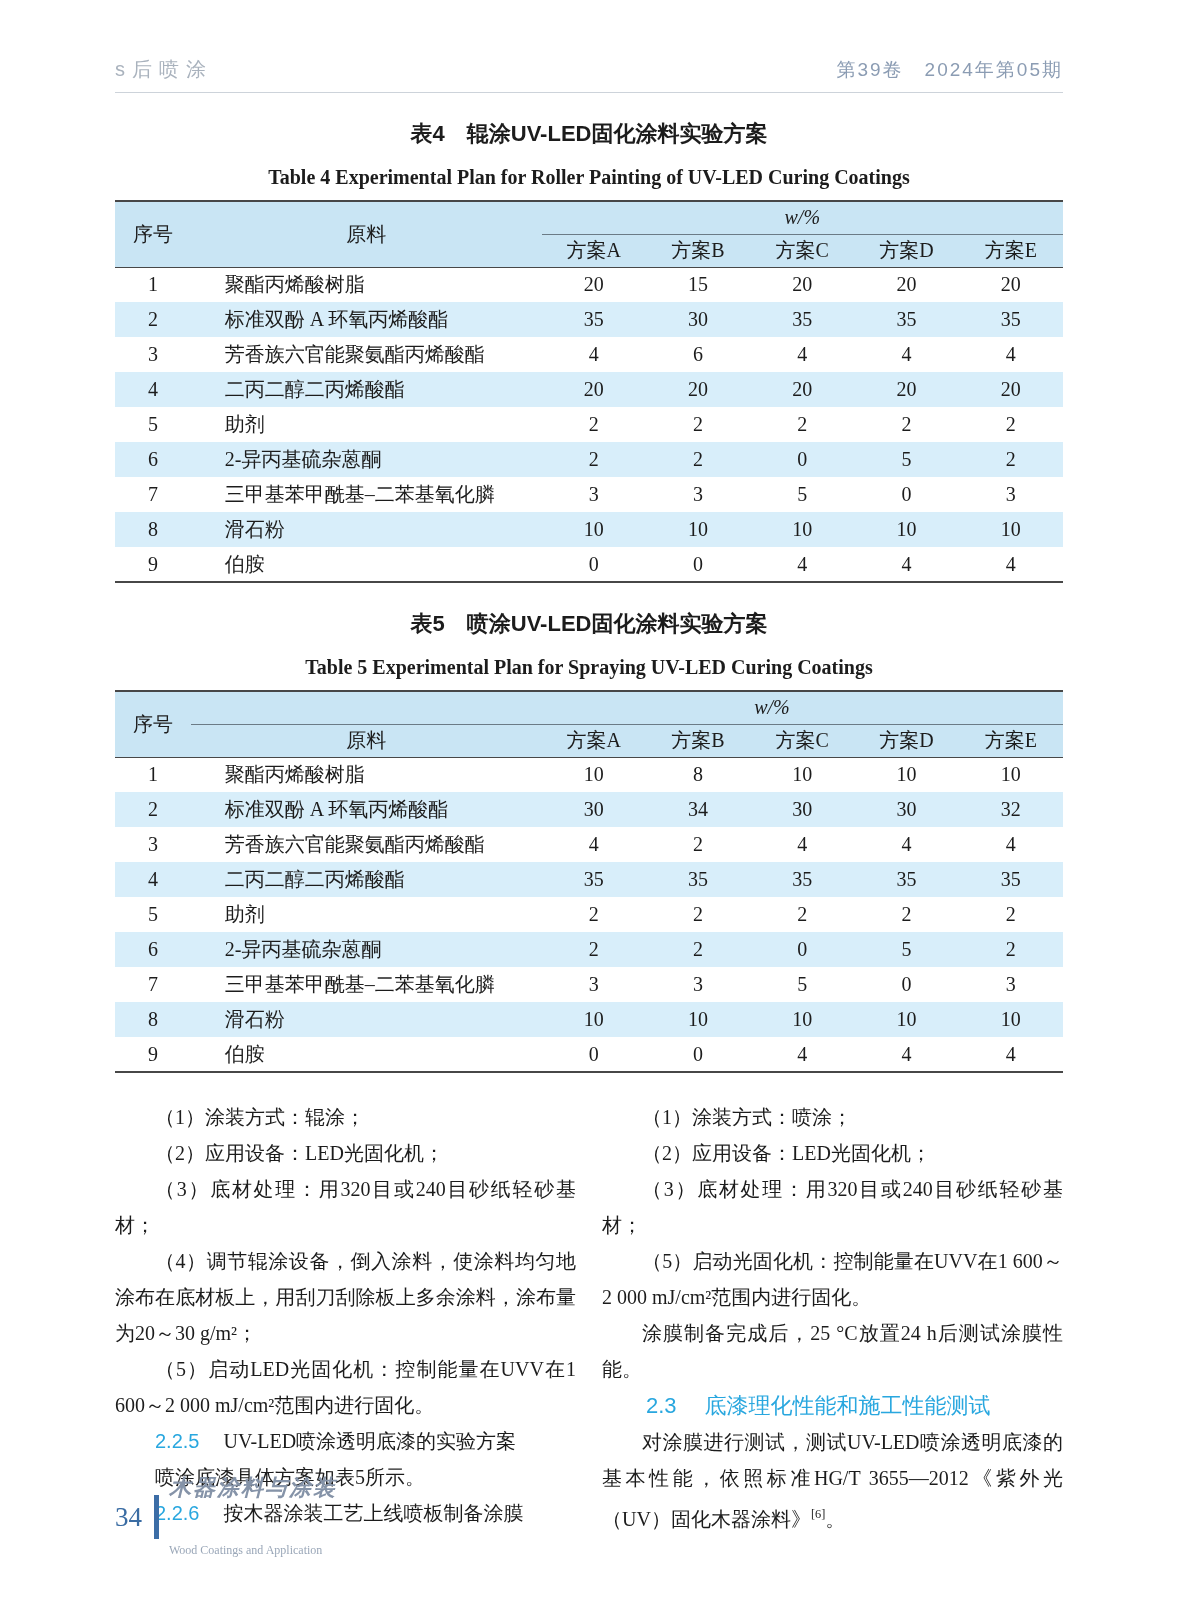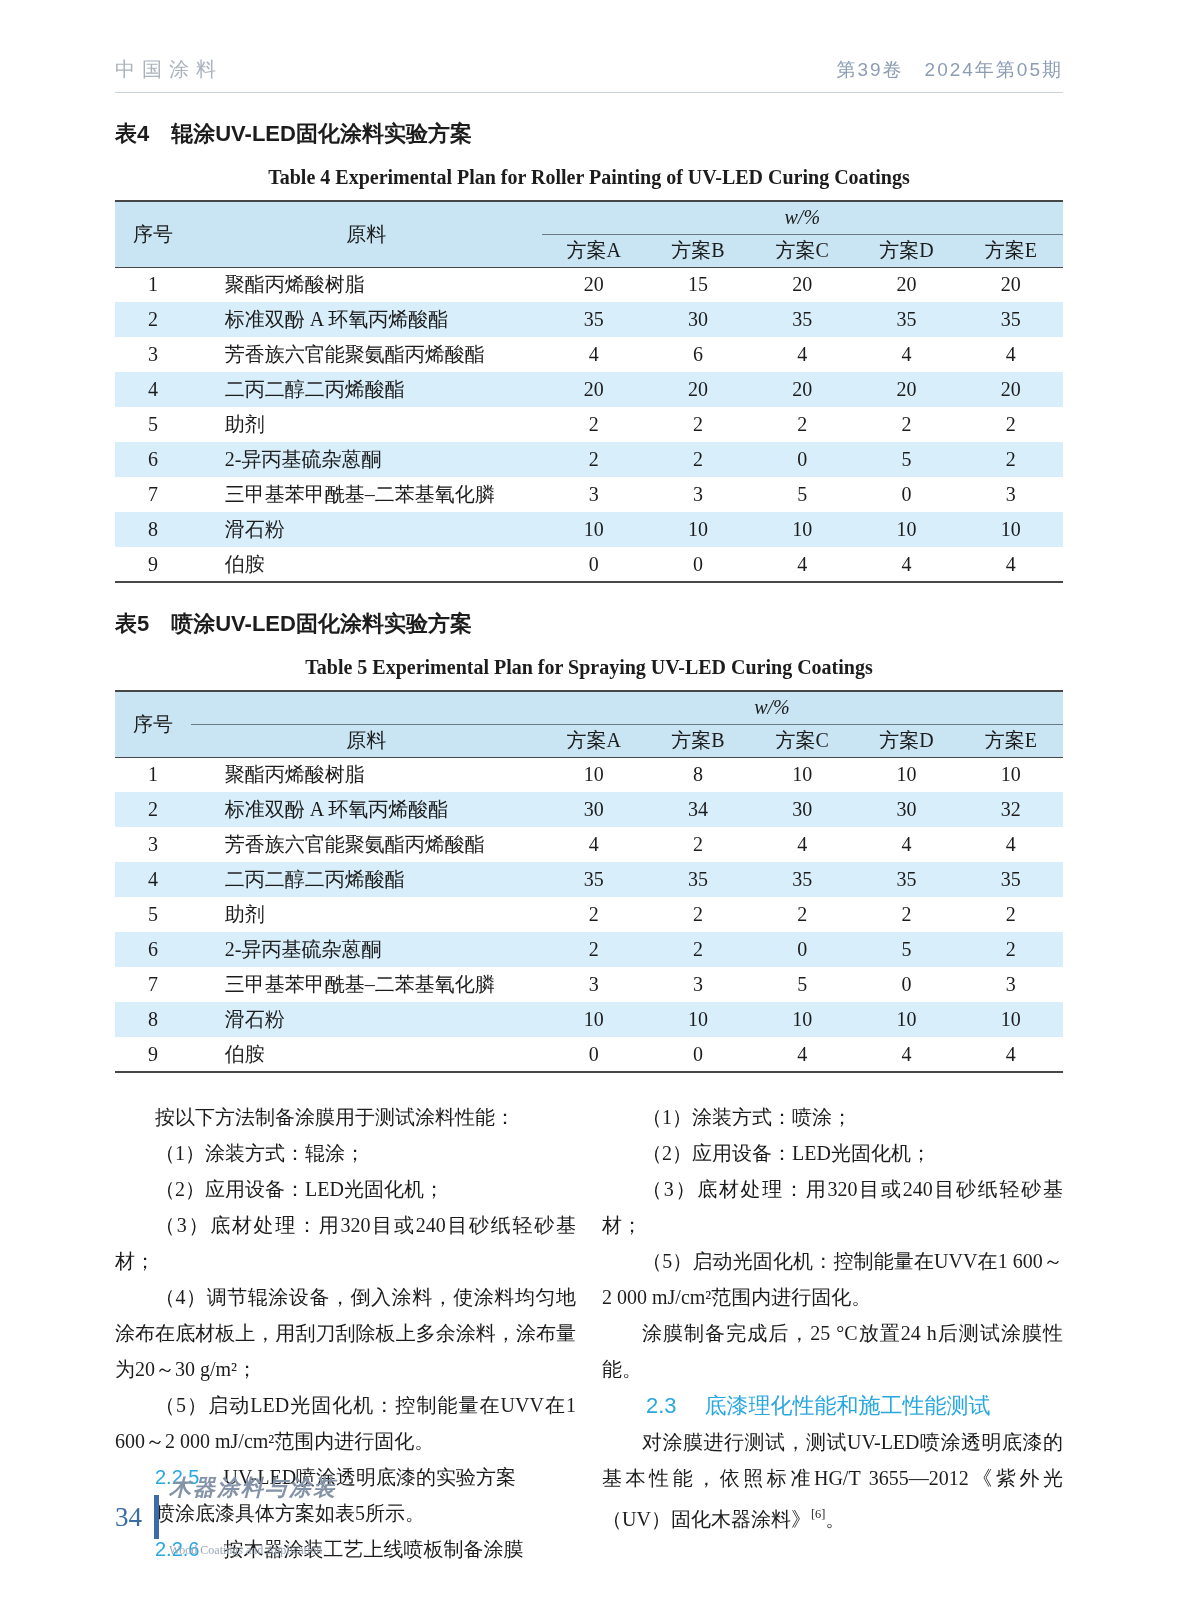--- a/index.html
+++ b/index.html
@@ -28,21 +28,21 @@
   .phead .jname{
     font-family:"Liberation Sans","DejaVu Sans",sans-serif;
     color:var(--gray-head);font-size:20px;letter-spacing:7px;
   }
   .phead .jissue{
     font-family:"Liberation Sans","DejaVu Sans",sans-serif;
     color:var(--gray-issue);font-size:19px;letter-spacing:2px;
   }
   
   .tbl-title-zh{
-    font-family:"Liberation Sans","DejaVu Sans",sans-serif;
+    text-align:center;font-family:"Liberation Sans","DejaVu Sans",sans-serif;
     font-weight:bold;font-size:22px;margin-top:26px;
   }
   .tbl-title-en{
     text-align:center;font-family:"Liberation Serif","DejaVu Serif",serif;
     font-weight:bold;font-size:20px;margin-top:17px;margin-bottom:11px;
   }
   
   table{
     width:100%;border-collapse:collapse;
     border-top:2px solid var(--rule-dark);
@@ -107,21 +107,21 @@
     line-height:16px;
     margin-top:42px;
   }
 </style>
 </head>
 <body>
 
 <div class="page">
 
   <div class="phead">
-    <span class="jname">中国涂料</span>
+    <span class="jname">s后喷涂</span>
     <span class="jissue">第39卷　2024年第05期</span>
   </div>
 
   <div class="tbl-title-zh">表4　辊涂UV-LED固化涂料实验方案</div>
   <div class="tbl-title-en">Table 4 Experimental Plan for Roller Painting of UV-LED Curing Coatings</div>
 
   <table class="t4">
     <colgroup>
       <col class="c-no">
         <col class="c-mat">
@@ -354,21 +354,20 @@
     <td class="val">4</td>
     <td class="val">4</td>
     <td class="val">4</td>
   </tr>
 </tbody>
   </table>
 
   <div class="cols">
 
     <div class="col">
-      <p>按以下方法制备涂膜用于测试涂料性能：</p>
       <p>（1）涂装方式：辊涂；</p>
       <p>（2）应用设备：LED光固化机；</p>
       <p>（3）底材处理：用320目或240目砂纸轻砂基材；</p>
       <p>（4）调节辊涂设备，倒入涂料，使涂料均匀地涂布在底材板上，用刮刀刮除板上多余涂料，涂布量为20～30 g/m²；</p>
       <p>（5）启动LED光固化机：控制能量在UVV在1 600～2 000 mJ/cm²范围内进行固化。</p>
       <p class="head3">
         <span class="num">2.2.5</span><span>UV-LED喷涂透明底漆的实验方案</span>
       </p>
       <p>喷涂底漆具体方案如表5所示。</p>
       <p class="head3">

